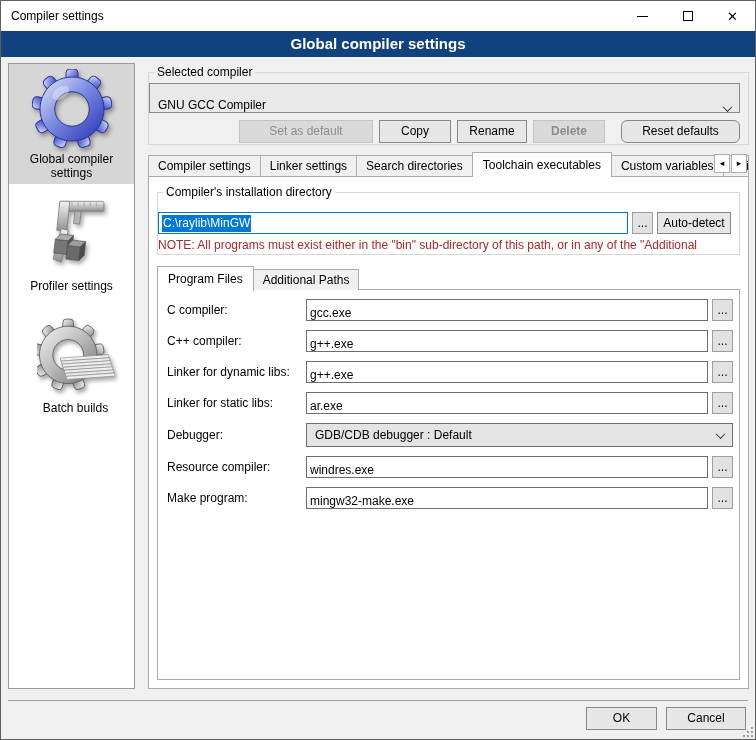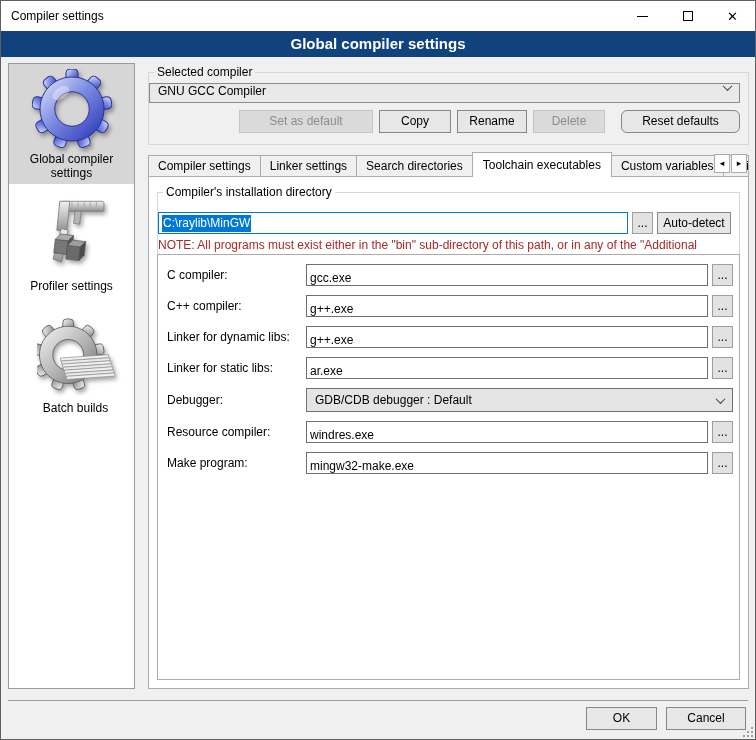--- a/index.html
+++ b/index.html
@@ -42,33 +42,33 @@
   .side-label { display:block; margin-top:3px; line-height:14px; padding:0 6px; }
 
   
   .main { position:absolute; left:147px; top:2px; width:601px; height:630px; }
 
   fieldset.group { border:1px solid #D7D7D7; padding:1px 8px 7px 0; }
   fieldset.group legend { font-size:12px; padding:0 3px; margin-left:5px; }
 
   .sc-group { margin-top:6px; height:80px; }
   .combo {
-    height:20px; background:#E9E9E9; border:1px solid #8A8A8A;
-    display:flex; align-items:flex-start; padding:0 8px; margin-top:3px;
+    height:30px; background:#E9E9E9; border:1px solid #8A8A8A;
+    display:flex; align-items:flex-end; padding:0 8px; margin-top:3px;
   }
   .chev { width:7px; height:7px; border-right:1.4px solid #3c3c3c; border-bottom:1.4px solid #3c3c3c;
           transform:rotate(45deg) translate(-1px,-1px); margin-left:auto; flex:none; }
   .sc-buttons { display:flex; justify-content:flex-end; margin-top:7px; gap:6px; }
   .btn {
     height:23px; background:#E7E7E7; border:1px solid #878787;
     font-family:"Liberation Sans",sans-serif; font-size:12px; text-align:center; line-height:21px;
   }
   .btn.disabled { background:#DADADA; border-color:#C3C3C3; color:#8C8C8C; }
   .w-setdef { width:134px; } .w-copy { width:72px; } .w-rename { width:70px; }
-  .w-delete { width:72px; } .w-reset { width:119px; margin-left:10px;border-radius:6px; }
+  .w-delete { width:72px;font-weight:bold; } .w-reset { width:119px; margin-left:10px;border-radius:6px; }
 
   
   .tabstrip { display:flex; align-items:flex-end; margin-top:6px; position:relative; z-index:2; height:25px; }
   .tab {
     height:21px; line-height:20px; padding:0 9px; background:#F0F0F0;
     border:1px solid #ACACAC; border-bottom:none; margin-left:-1px; white-space:nowrap;
   }
   .tab:first-child { margin-left:0; }
   .tab.active { height:25px; line-height:24px; background:#fff; z-index:3; margin-bottom:-1px; padding:0 10px; }
   .tab.clip { width:32px; overflow:hidden; padding:0 0 0 8px; }
@@ -278,20 +278,24 @@
           <div class="dir-row">
             <div class="textbox dir-input">
               <span class="sel-text">C:\raylib\MinGW</span>
             </div>
             <button class="btn browse-btn">...</button>
             <button class="btn autodetect-btn">Auto-detect</button>
           </div>
           <div class="note">NOTE: All programs must exist either in the "bin" sub-directory of this path, or in any of the "Additional</div>
         </fieldset>
 
+        <div class="tabstrip subtabstrip">
+          <div class="tab active">Program Files</div>
+          <div class="tab">Additional Paths</div>
+        </div>
 
         <div class="subpage">
 
           <div class="frow">
             <span class="flabel">C compiler:</span>
             <div class="textbox">
                 <span>gcc.exe</span>
               </div>
             <button class="btn browse-btn">...</button>
           </div>

